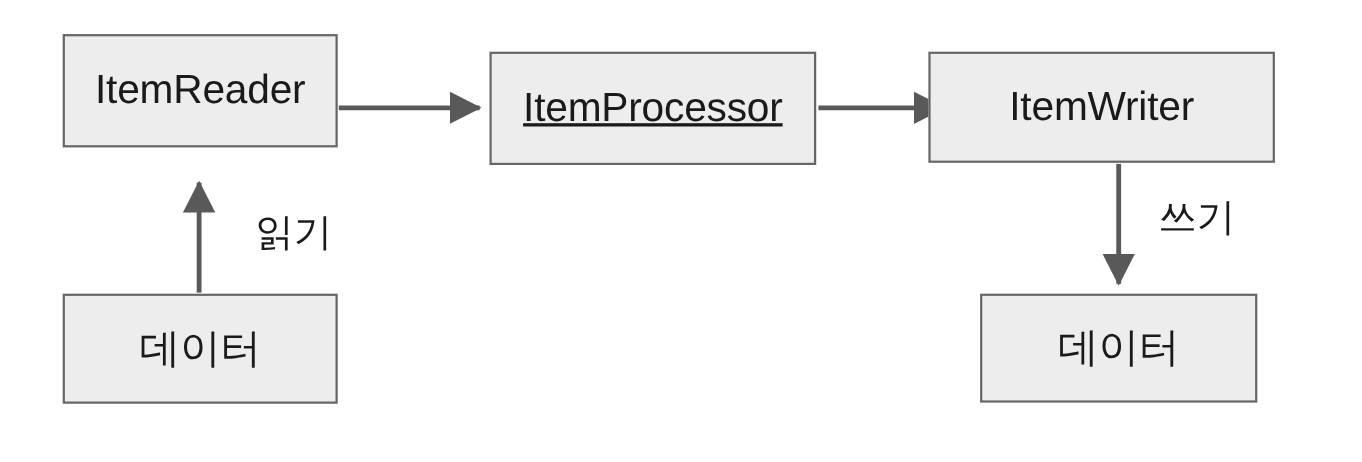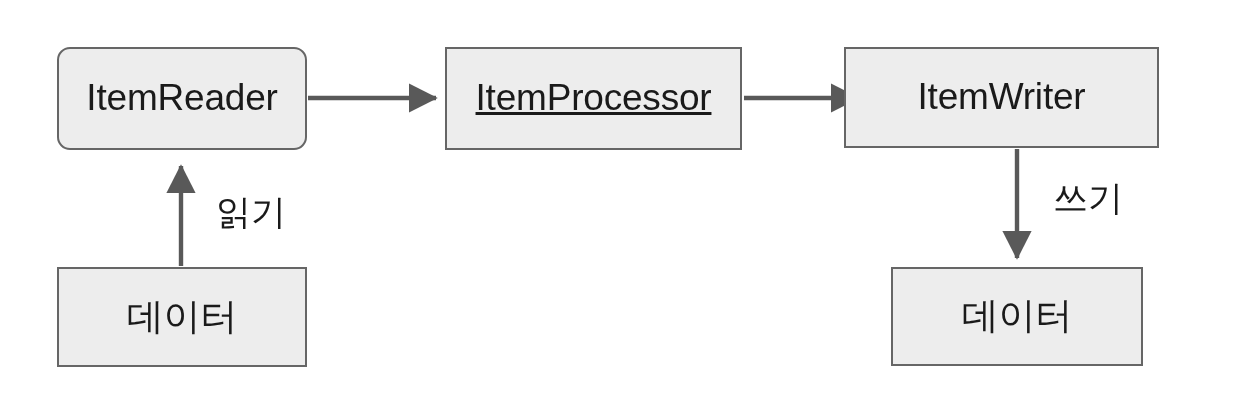--- a/index.html
+++ b/index.html
@@ -75,37 +75,37 @@
 
     <line x1="308" y1="98" x2="436" y2="98" stroke="#595959" stroke-width="4.4" marker-end="url(#arrowhead-right)"></line>
 
     <line x1="744" y1="98" x2="858" y2="98" stroke="#595959" stroke-width="4.4" marker-end="url(#arrowhead-right)"></line>
 
     <line x1="181" y1="266" x2="181" y2="166" stroke="#595959" stroke-width="4.4" marker-end="url(#arrowhead-up)"></line>
 
     <line x1="1017" y1="149" x2="1017" y2="258" stroke="#595959" stroke-width="4.4" marker-end="url(#arrowhead-down)"></line>
   </svg>
 
-  <div class="node" style="left:57px; top:47px; width:250px; height:103px;border-radius:13px;">
+  <div class="node" style="left:57px; top:31px; width:250px; height:103px;">
     <span class="node-label">ItemReader</span>
   </div>
 
   <div class="node" style="left:445px; top:47px; width:297px; height:103px;text-decoration:underline;">
     <span class="node-label">ItemProcessor</span>
   </div>
 
   <div class="node" style="left:844px; top:47px; width:315px; height:101px;">
     <span class="node-label">ItemWriter</span>
   </div>
 
   <div class="node" style="left:57px; top:267px; width:250px; height:100px;">
     <span class="node-label">데이터</span>
   </div>
 
   <div class="node" style="left:891px; top:267px; width:252px; height:99px;">
     <span class="node-label">데이터</span>
   </div>
 
-  <div class="edge-label" style="left:216px; top:194px;text-align:center;">읽기</div>
+  <div class="edge-label" style="left:232px; top:194px;text-align:center;">읽기</div>
 
   <div class="edge-label" style="left:1053px; top:180px;">쓰기</div>
 
 </div>
 
 </body></html>

